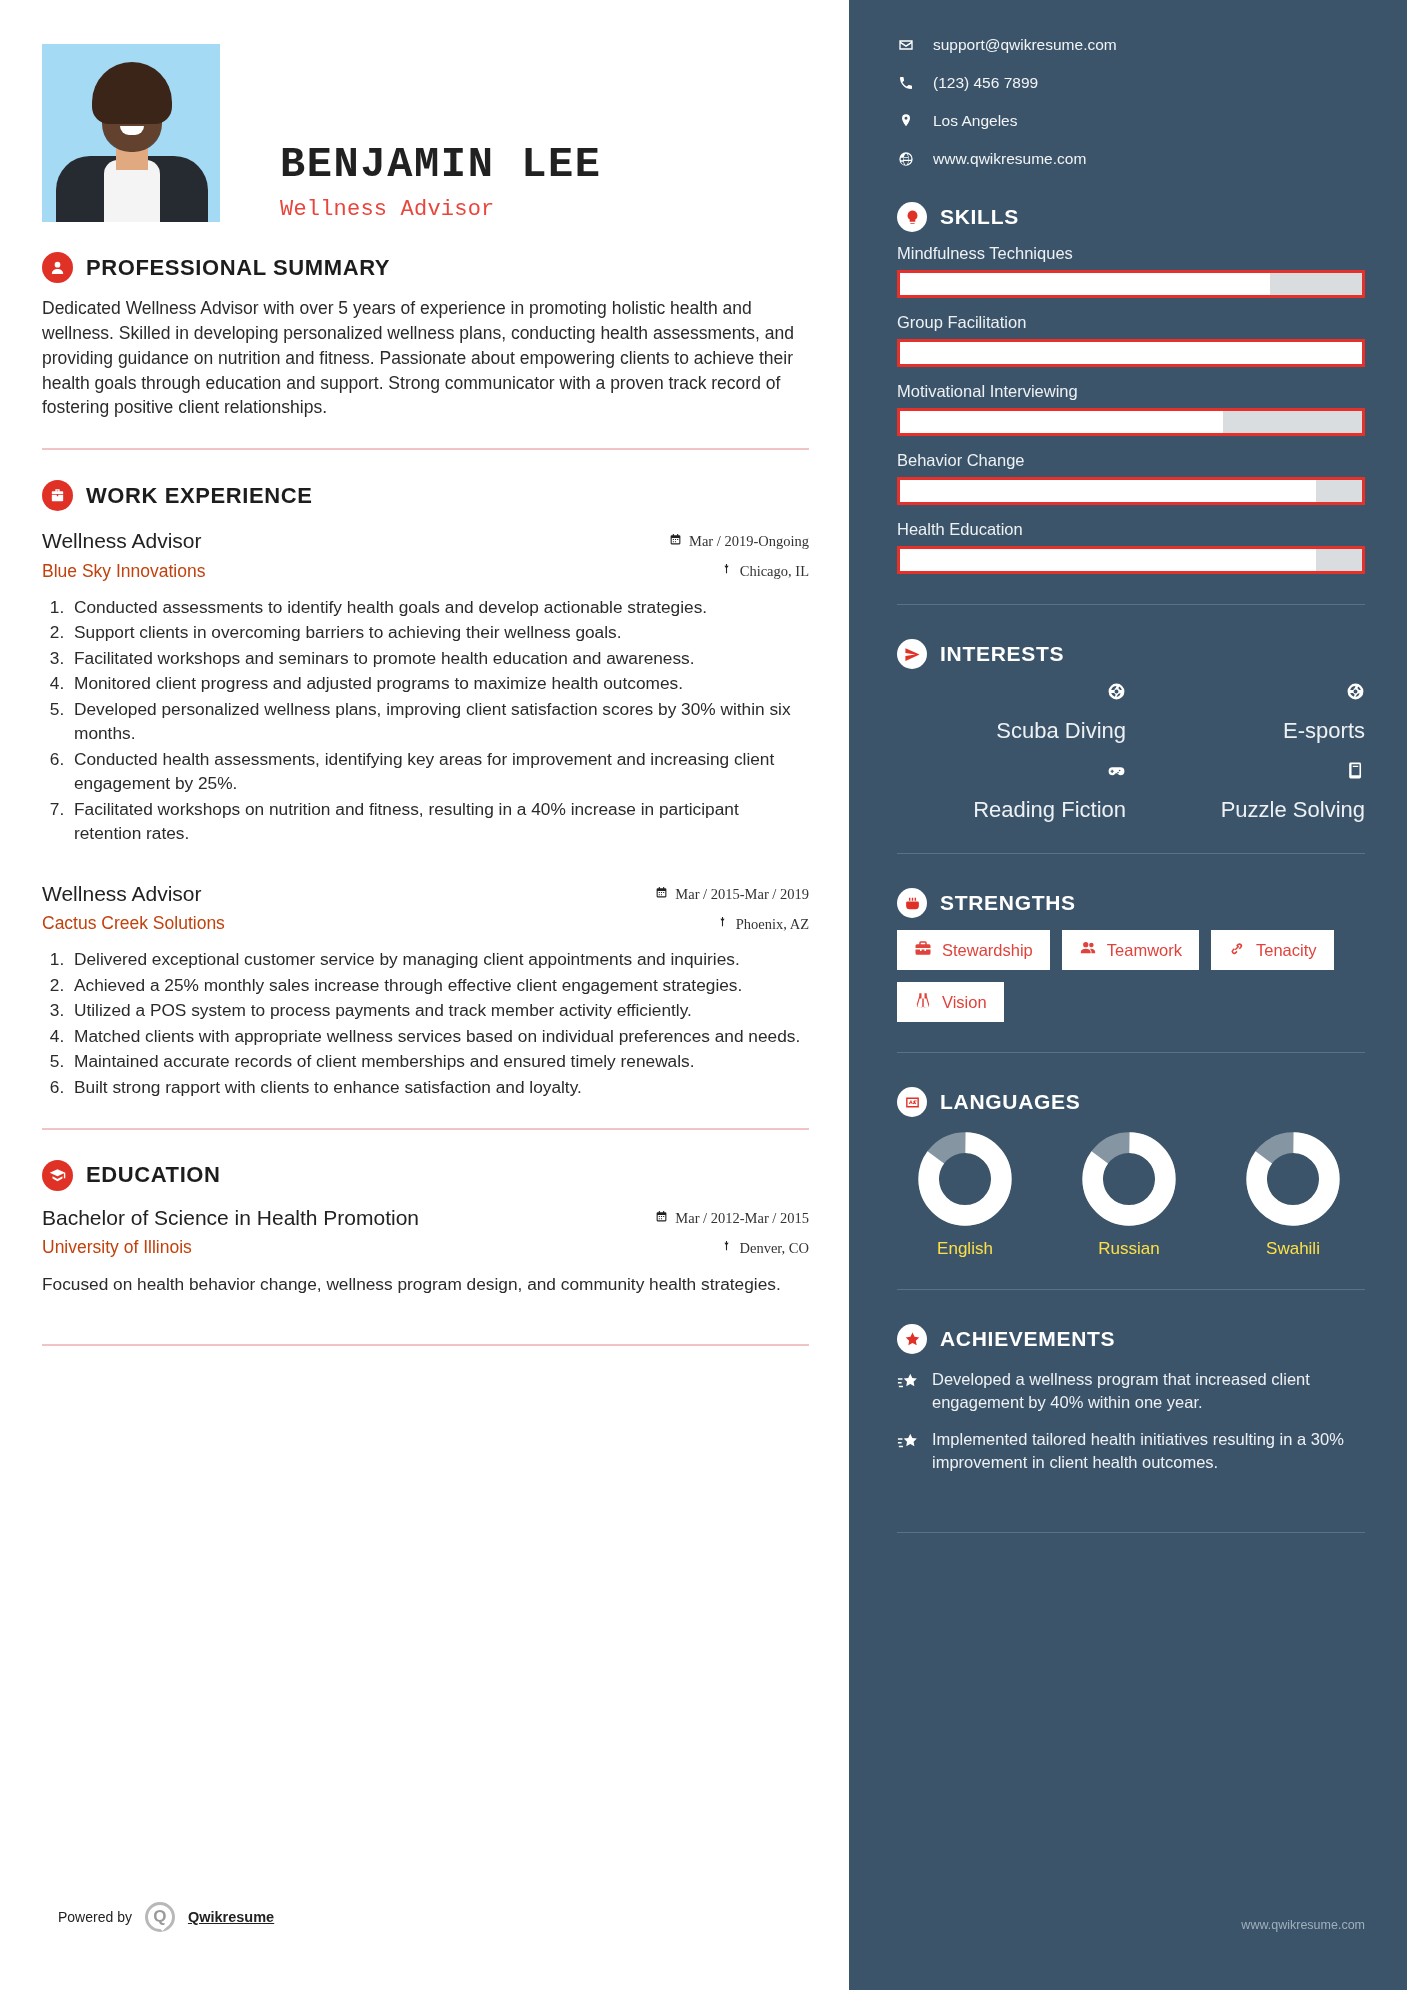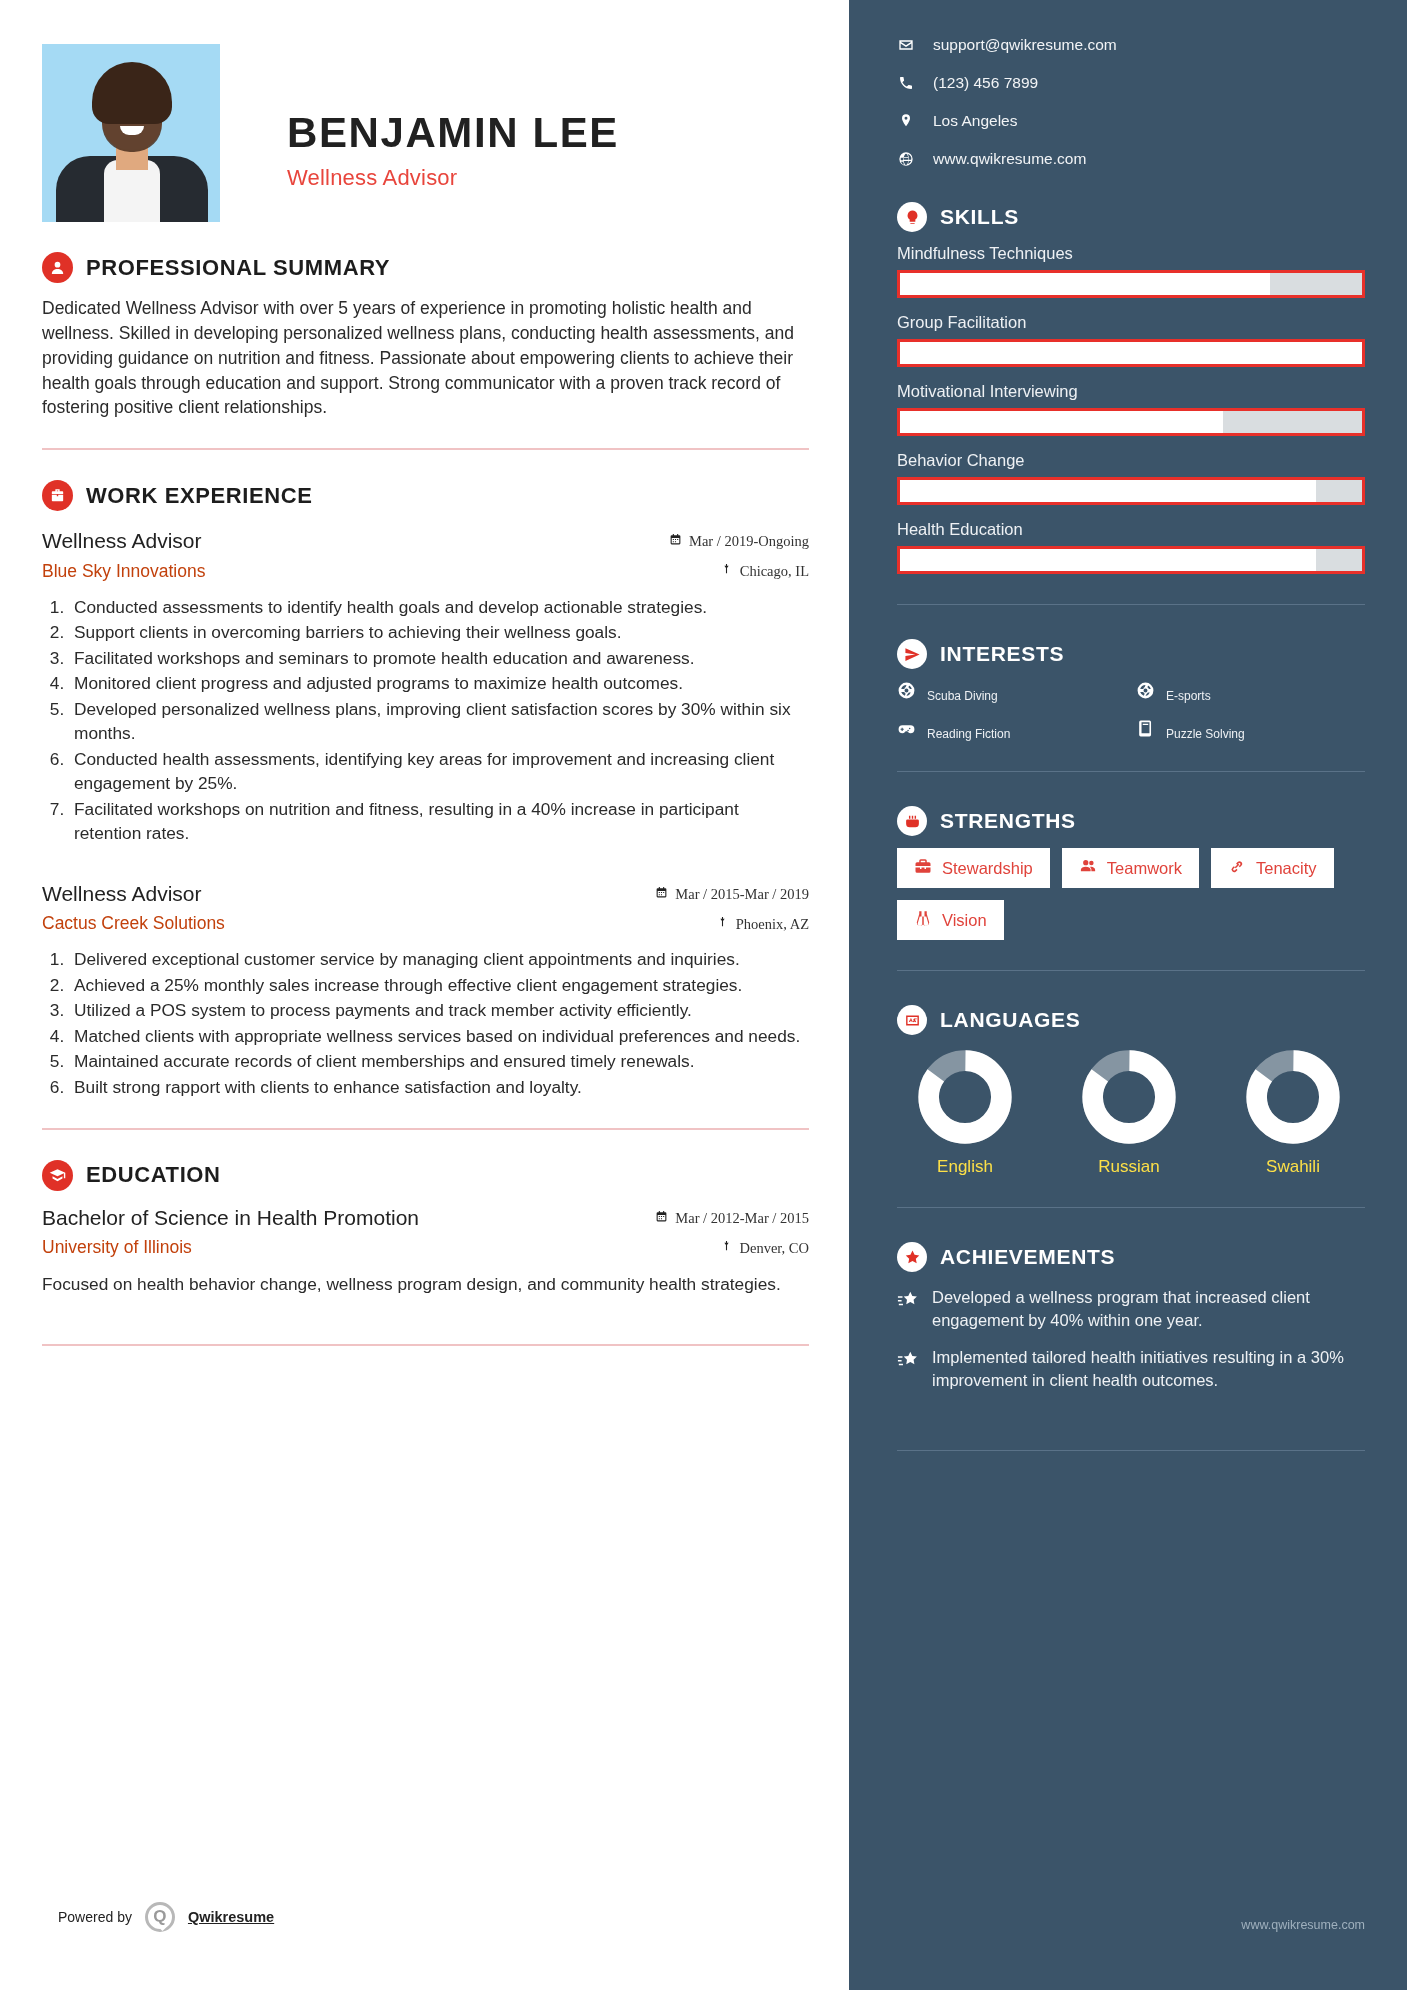--- a/index.html
+++ b/index.html
@@ -21,22 +21,23 @@
   
   .main-col {
     width: 849px;
     min-width: 849px;
     padding: 44px 40px 0 42px;
     position: relative;
   }
 
   .header-row {
     display: flex;
-    align-items: center;
-    gap: 7px;
+    align-items: flex-end;
+    gap: 0;
+    font-family: Liberation Mono, monospace;
   }
   .photo {
     width: 178px;
     height: 178px;
     background: #a8dcf5;
     position: relative;
     overflow: hidden;
     flex: none;
   }
   .photo .bg { position: absolute; inset: 0; background: #a5daf4; }
@@ -220,21 +221,21 @@
   .skill-bar .fill { position: absolute; left: 0; top: 0; bottom: 0; background: #ffffff; }
 
   .side-divider {
     height: 1px; background: #5a7288; margin: 30px 0 0 0;
   }
 
   .int-grid {
     display: grid; grid-template-columns: 1fr 1fr; row-gap: 16px; column-gap: 10px;
     margin-top: 4px;
   }
-  .int-item { display: flex; align-items: flex-end; gap: 11px; font-size: 12px; color: #eef1f4; }
+  .int-item { display: flex; align-items: flex-end; gap: 11px; font-size: 22px; color: #eef1f4; flex-direction: column; }
   .int-item svg { width: 19px; height: 19px; fill: #ffffff; flex: none; }
 
   .str-wrap { display: flex; flex-wrap: wrap; gap: 12px; margin-top: 12px; }
   .str-chip {
     background: #ffffff; color: #e0433b;
     display: flex; align-items: center; gap: 10px;
     padding: 9px 17px; font-size: 16.5px;
   }
   .str-chip svg { width: 18px; height: 18px; fill: #e0433b; flex: none; }
 

